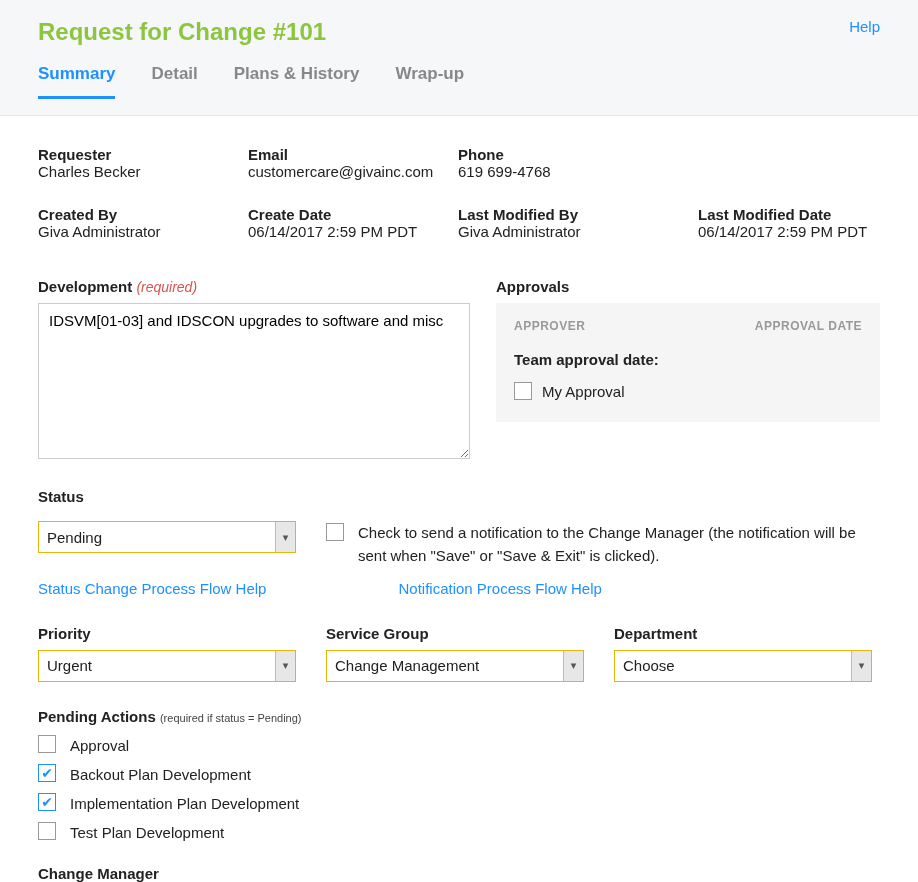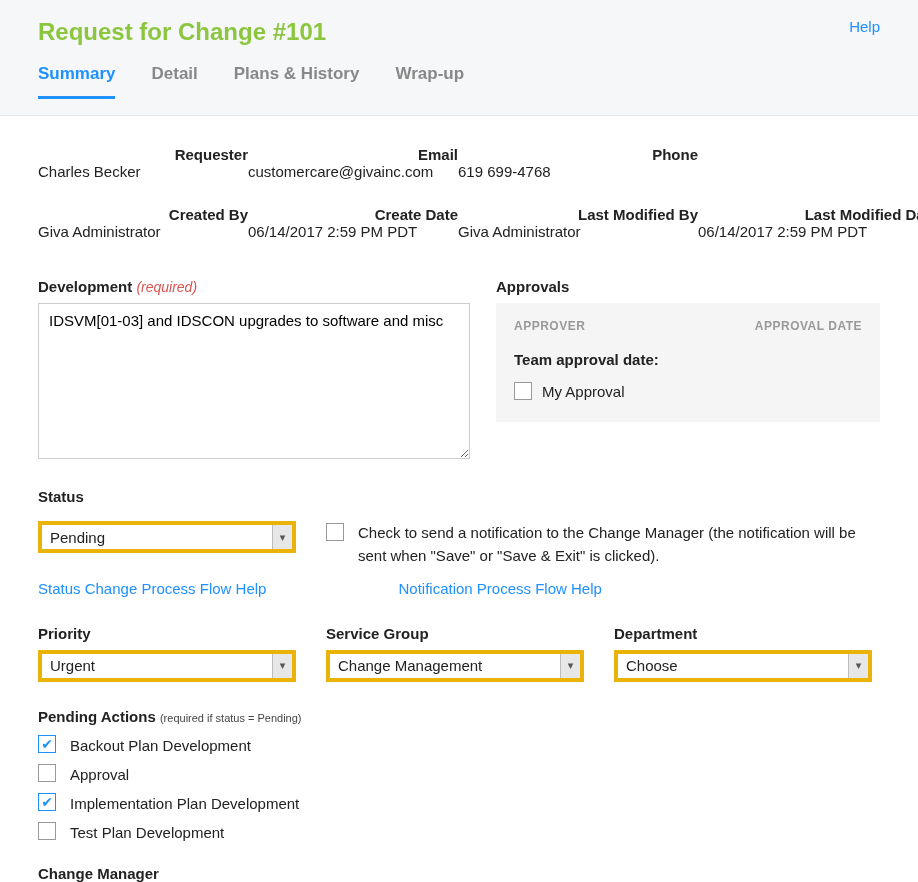--- a/index.html
+++ b/index.html
@@ -6,38 +6,38 @@
   body { font-family: -apple-system, BlinkMacSystemFont, "Segoe UI", Arial, sans-serif; background: #fff; color: #222; font-size: 15px; }
   .header-bar { background: #f5f7f8; padding: 18px 38px 16px 38px; border-bottom: 1px solid #e1e5e8; }
   .title-row { display: flex; justify-content: space-between; align-items: flex-start; }
   .page-title { color: #8cc63f; font-size: 24px; font-weight: 700; }
   .help-link { color: #1e90ff; font-size: 15px; cursor: pointer; }
   .tabs { display: flex; gap: 36px; margin-top: 18px; }
   .tab { color: #888; font-size: 17px; font-weight: 600; padding-bottom: 12px; cursor: pointer; border-bottom: 3px solid transparent; }
   .tab.active { color: #1e90ff; border-bottom-color: #1e90ff; }
   .content { padding: 24px 38px; max-width: 918px; }
   .info-grid { display: grid; grid-template-columns: 210px 210px 240px 240px; row-gap: 6px; margin-bottom: 24px; }
-  .info-label { font-weight: 700; font-size: 15px; margin-top: 6px; text-align: right; }
+  .info-label { font-weight: 700; font-size: 15px; margin-top: 6px; }
   .info-value { font-size: 15px; margin-bottom: 14px; }
   .desc-appr-row { display: flex; gap: 26px; margin-bottom: 26px; }
   .desc-col { flex: 0 0 432px; }
   .appr-col { flex: 1; }
   .field-label { font-weight: 700; font-size: 15px; margin-bottom: 8px; display: inline-block; }
   .required { color: #d9534f; font-style: italic; font-weight: 400; font-size: 14px; }
   .textarea { width: 100%; height: 156px; border: 1px solid #ccc; padding: 8px 10px; font-family: inherit; font-size: 15px; resize: both; }
   .approvals-box { background: #f5f5f5; padding: 16px 18px 22px 18px; }
   .appr-head { display: flex; justify-content: space-between; color: #999; font-size: 12px; font-weight: 700; letter-spacing: 0.5px; margin-bottom: 18px; gap: 7px; }
   .team-date { font-weight: 700; font-size: 15px; margin-bottom: 14px; }
   .cb-row { display: flex; align-items: center; gap: 10px; }
   .cb { width: 18px; height: 18px; border: 1px solid #999; background: #fff; display: inline-flex; align-items: center; justify-content: center; cursor: pointer; }
   .cb.checked { border-color: #1e90ff; }
   .cb.checked::after { content: "✔"; color: #1e90ff; font-size: 14px; line-height: 1; }
   .status-row { display: flex; gap: 30px; align-items: flex-start; margin-bottom: 12px; }
   .status-col { width: 258px; }
-  .select { width: 100%; height: 32px; border: 4px solid #eab308; background: #fff; padding: 0 8px; font-size: 15px; position: relative; display: flex; align-items: center; justify-content: space-between; cursor: pointer; }
+  .select { width: 100%; height: 32px; border: 1px solid #eab308; background: #fff; padding: 0 8px; font-size: 15px; position: relative; display: flex; align-items: center; justify-content: space-between; cursor: pointer; }
   .select-handle { background: #e7e7e7; border-left: 1px solid #bbb; width: 20px; height: 100%; display: inline-flex; align-items: center; justify-content: center; margin-right: -8px; font-size: 11px; color: #555; }
   .notify-col { display: flex; gap: 14px; align-items: flex-start; max-width: 540px; }
   .notify-text { font-size: 15px; line-height: 1.55; }
   .links-row { display: flex; gap: 132px; margin-bottom: 28px; }
   .link { color: #1e90ff; font-size: 15px; cursor: pointer; }
   .three-col { display: flex; gap: 30px; margin-bottom: 26px; }
   .col { flex: 0 0 258px; }
   .pending-label { font-weight: 700; font-size: 15px; display: inline-block; }
   .pending-hint { font-size: 11px; color: #444; font-weight: 400; }
   .pa-list { margin-top: 10px; }
@@ -162,26 +162,26 @@
         <span class="select-handle">▾</span>
       </div>
     </div>
   </div>
 
   <div>
     <span class="pending-label">Pending Actions</span>
     <span class="pending-hint">(required if status = Pending)</span>
     <div class="pa-list" id="pa-list">
         <div class="pa-item">
+          <span class="cb" style="flex-shrink: 0;"></span>
+          <span>Approval</span>
+        </div>
+        <div class="pa-item">
           <span class="cb checked" style="flex-shrink: 0;"></span>
           <span>Backout Plan Development</span>
-        </div>
-        <div class="pa-item">
-          <span class="cb" style="flex-shrink: 0;"></span>
-          <span>Approval</span>
         </div>
         <div class="pa-item">
           <span class="cb checked" style="flex-shrink: 0;"></span>
           <span>Implementation Plan Development</span>
         </div>
         <div class="pa-item">
           <span class="cb" style="flex-shrink: 0;"></span>
           <span>Test Plan Development</span>
         </div>
       </div>

